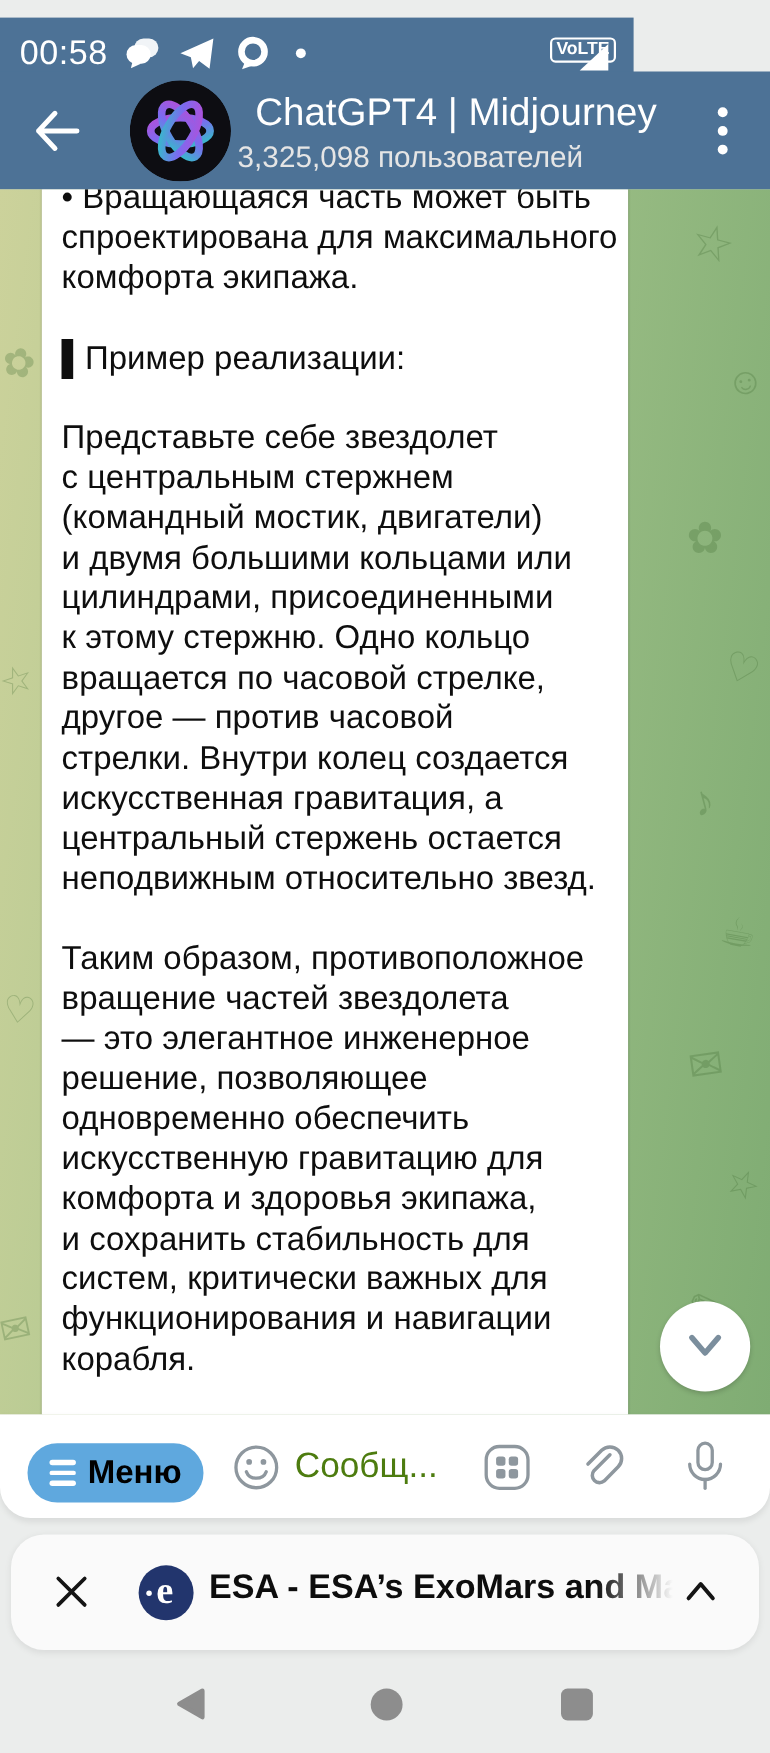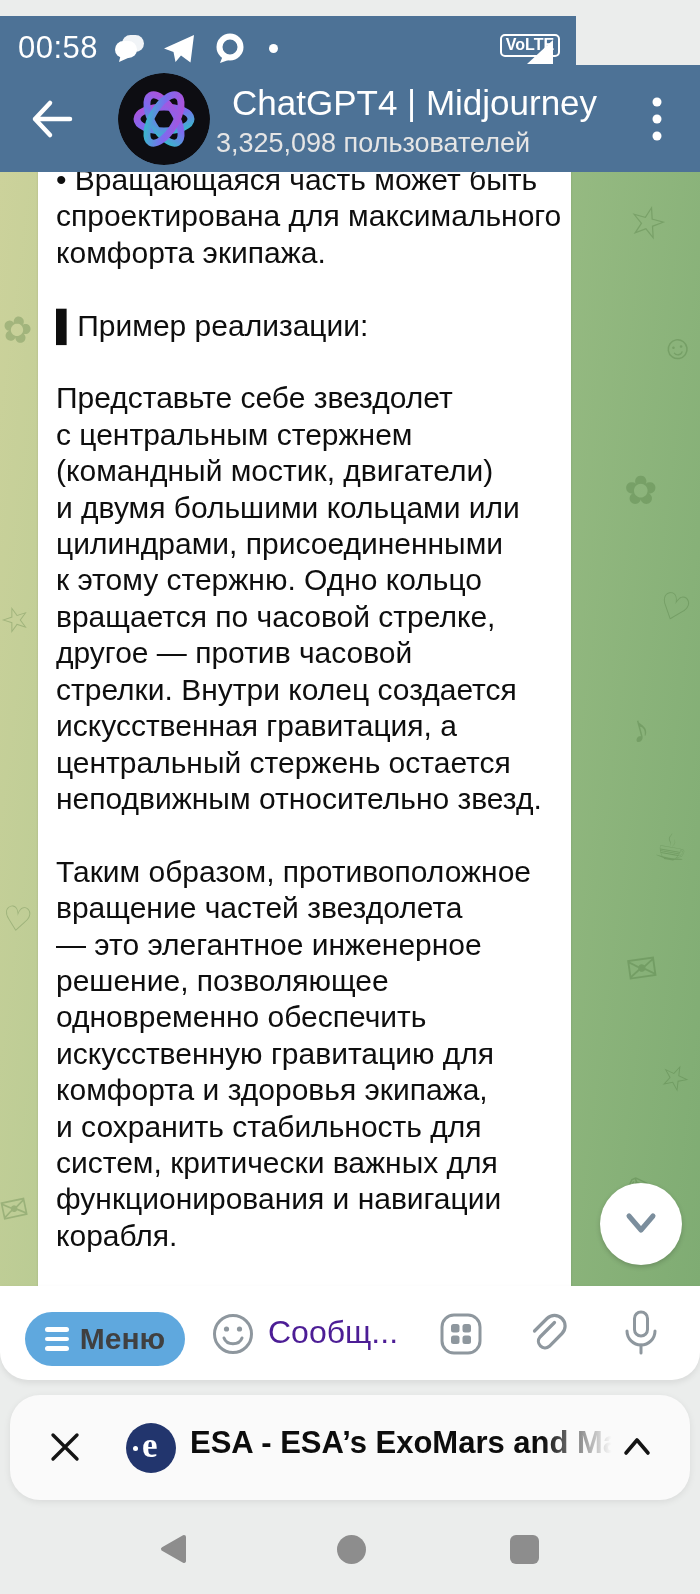--- a/index.html
+++ b/index.html
@@ -63,28 +63,28 @@
   }
   
   .composer{
     position:absolute;left:0;top:1286px;width:700px;height:94px;
     background:#fff;border-radius:0 0 28px 28px;z-index:20;
     box-shadow:0 3px 6px rgba(0,0,0,.08);
   }
   .menu-btn{
     position:absolute;left:25px;top:26px;width:160px;height:54px;border:none;
     background:var(--menu-button-blue);border-radius:27px;cursor:pointer;
-    display:flex;align-items:center;justify-content:center;gap:11px;color:#404040;
+    display:flex;align-items:center;justify-content:center;gap:11px;color:#000000;
   }
   .hamburger{display:flex;flex-direction:column;gap:5px;}
   .hamburger i{display:block;width:24px;height:4.5px;background:#fff;border-radius:3px;}
   .menu-label{font-size:30px;font-weight:700;}
   .c-ico{position:absolute;cursor:pointer;}
   .placeholder{
-    position:absolute;left:268px;top:28px;font-size:32px;color:#4c1d95;cursor:text;white-space:nowrap;
+    position:absolute;left:268px;top:28px;font-size:32px;color:#4d7c0f;cursor:text;white-space:nowrap;
   }
   
   .graybottom{position:absolute;left:0;top:1376px;width:700px;height:218px;background:var(--bottom-gray);z-index:5;}
   .browser-bar{
     position:absolute;left:10px;top:19px;width:680px;height:105px;
     background:#fafafa;border-radius:30px;box-shadow:0 2px 7px rgba(0,0,0,.08);
     cursor:pointer;
   }
   .bb-close{position:absolute;left:38px;top:35px;width:34px;height:34px;cursor:pointer;}
   .esa-logo{position:absolute;left:116px;top:28px;width:50px;height:50px;border-radius:50%;background:var(--esa-logo-navy);}

